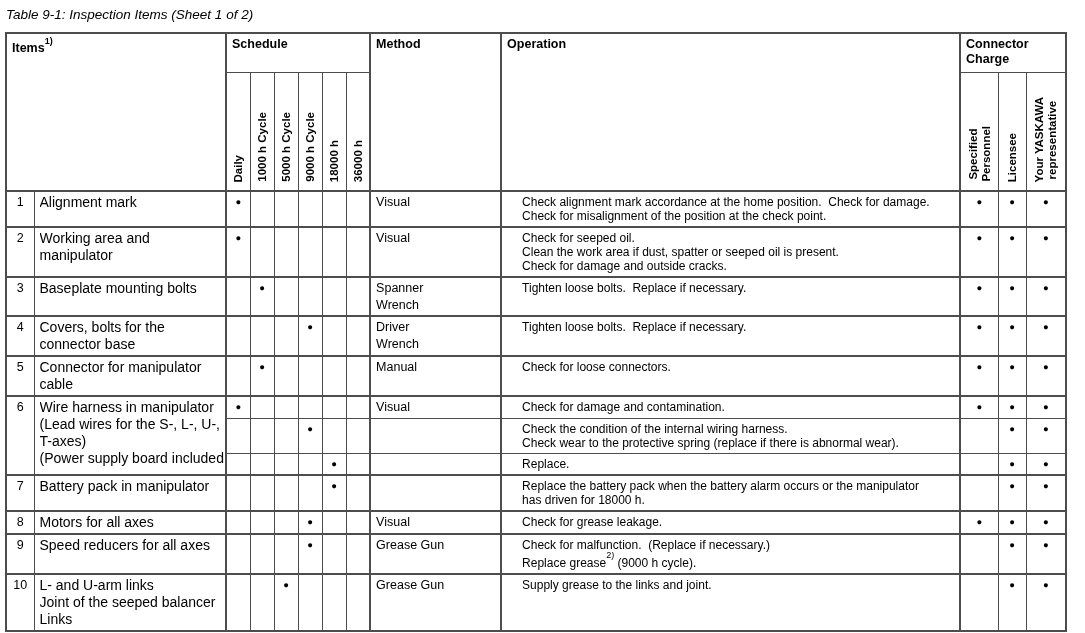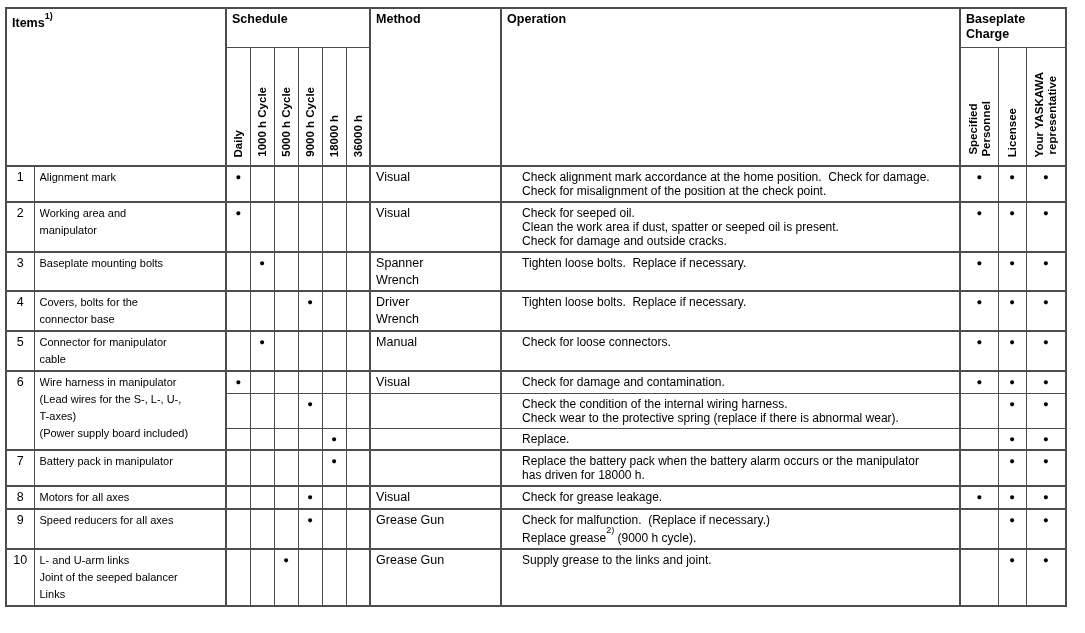--- a/index.html
+++ b/index.html
@@ -48,35 +48,36 @@
   .vtext {
     display: inline-block;
     writing-mode: vertical-rl;
     transform: rotate(180deg);
     white-space: pre-line;
     font-size: 11.5px;
     line-height: 12.5px;
     font-weight: bold;
   }
   td.num { text-align: center; font-size: 12.5px; line-height: 15px; padding: 3px 1px 2px 1px; }
-  td.item { font-size: 11px; line-height: 17px; padding: 2px 1px 2px 5px; }
+  td.item { font-size: 14px; line-height: 17px; padding: 2px 1px 2px 5px; }
   td.item > div, td.op > div { white-space: pre; overflow: hidden; }
   td.method { font-size: 12.5px; line-height: 16.5px; padding: 2px 1px 2px 5px; border-radius: 15px; }
   td.method > div { white-space: pre; overflow: hidden; }
   td.op { font-size: 12px; line-height: 14px; padding: 3px 3px 3px 20px; }
   td.sched, td.charge { text-align: center; font-size: 9.5px; line-height: 10px; padding: 5px 0 3px 0; }
   .bl2 { border-left-width: 2px; margin-top: 29px; }
   tr.main > td { border-top-width: 2px; }
   tr.sub > td { border-top-width: 1px; }
   sup.s { font-size: 9px; position: relative; top: -3.5px; }
 </style>
 </head>
 <body>
 
 <div class="page">
+  <div class="title">Table 9-1: Inspection Items (Sheet 1 of 2)</div>
 
   <table class="insp">
     <colgroup>
       <col style="width:28px">
         <col style="width:192px">
       <col style="width:24px">
         <col style="width:24px">
         <col style="width:24px">
         <col style="width:24px">
         <col style="width:24px">
@@ -87,21 +88,21 @@
         <col style="width:28px">
         <col style="width:40px">
     </colgroup>
 
     <tbody>
         <tr class="h1">
       <th class="hlabel" colspan="2" rowspan="2"><span>Items</span><sup class="s">1)</sup></th>
       <th class="hlabel bl2" colspan="6">Schedule</th>
       <th class="hlabel bl2" rowspan="2">Method</th>
       <th class="hlabel bl2" rowspan="2">Operation</th>
-      <th class="hlabel bl2" colspan="3">Baseplate Charge</th>
+      <th class="hlabel bl2" colspan="3">Connector Charge</th>
     </tr>
     <tr class="h2">
       <th class="vhead bl2"><span class="vtext">Daily</span></th>
       <th class="vhead"><span class="vtext">1000 h Cycle</span></th>
       <th class="vhead"><span class="vtext">5000 h Cycle</span></th>
       <th class="vhead"><span class="vtext">9000 h Cycle</span></th>
       <th class="vhead"><span class="vtext">18000 h</span></th>
       <th class="vhead"><span class="vtext">36000 h</span></th>
       <th class="vhead bl2"><span class="vtext">Specified
 Personnel</span></th>

